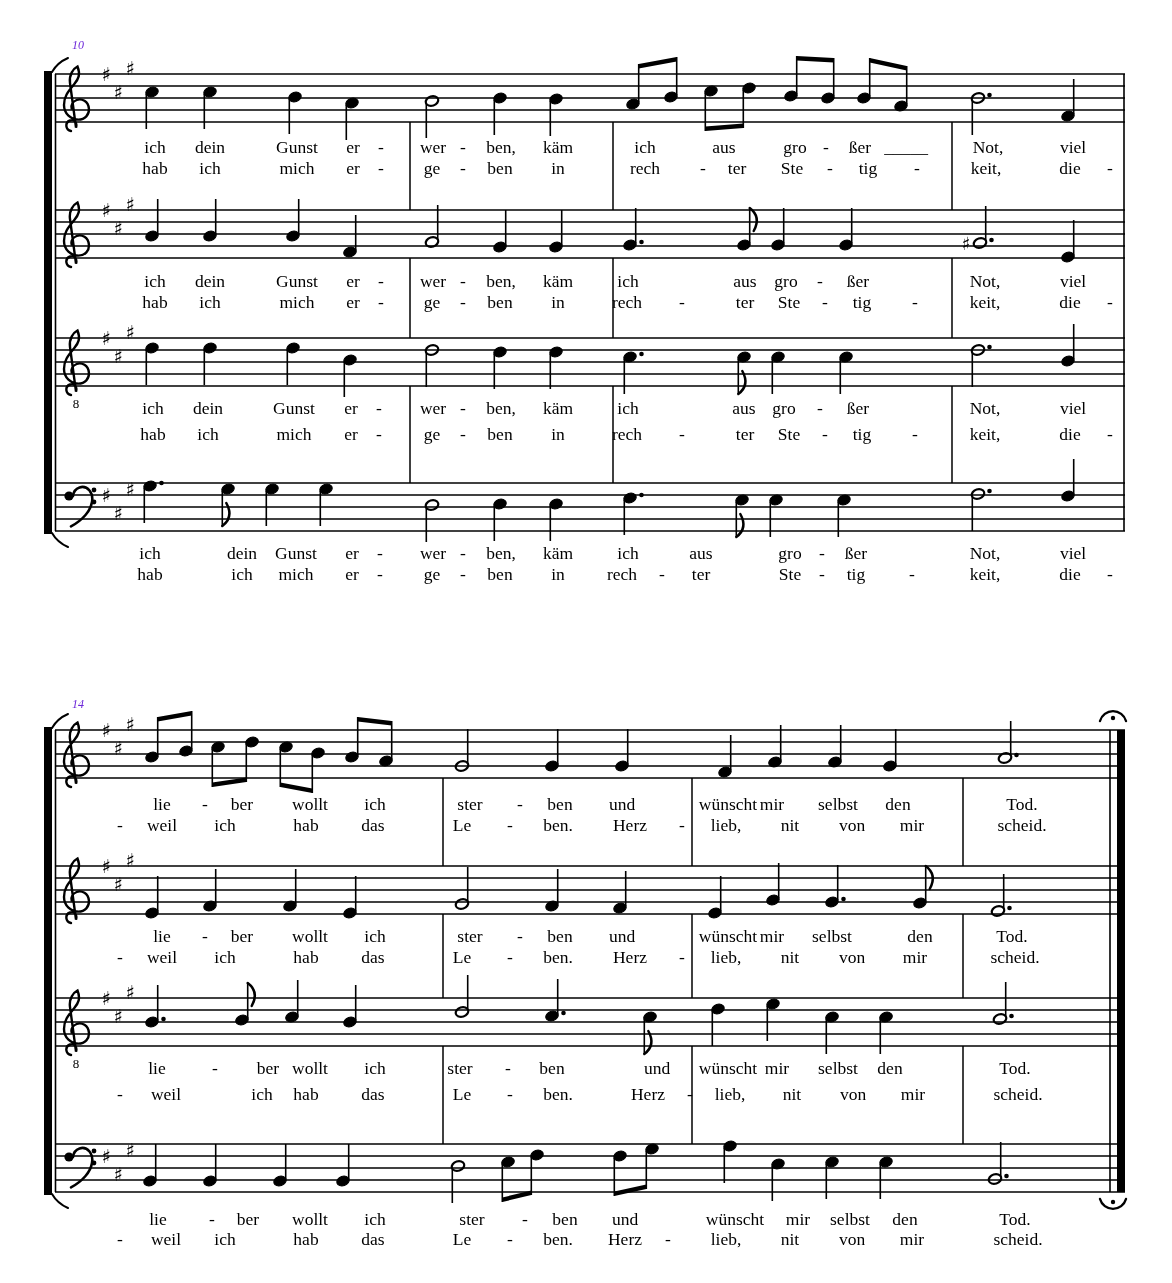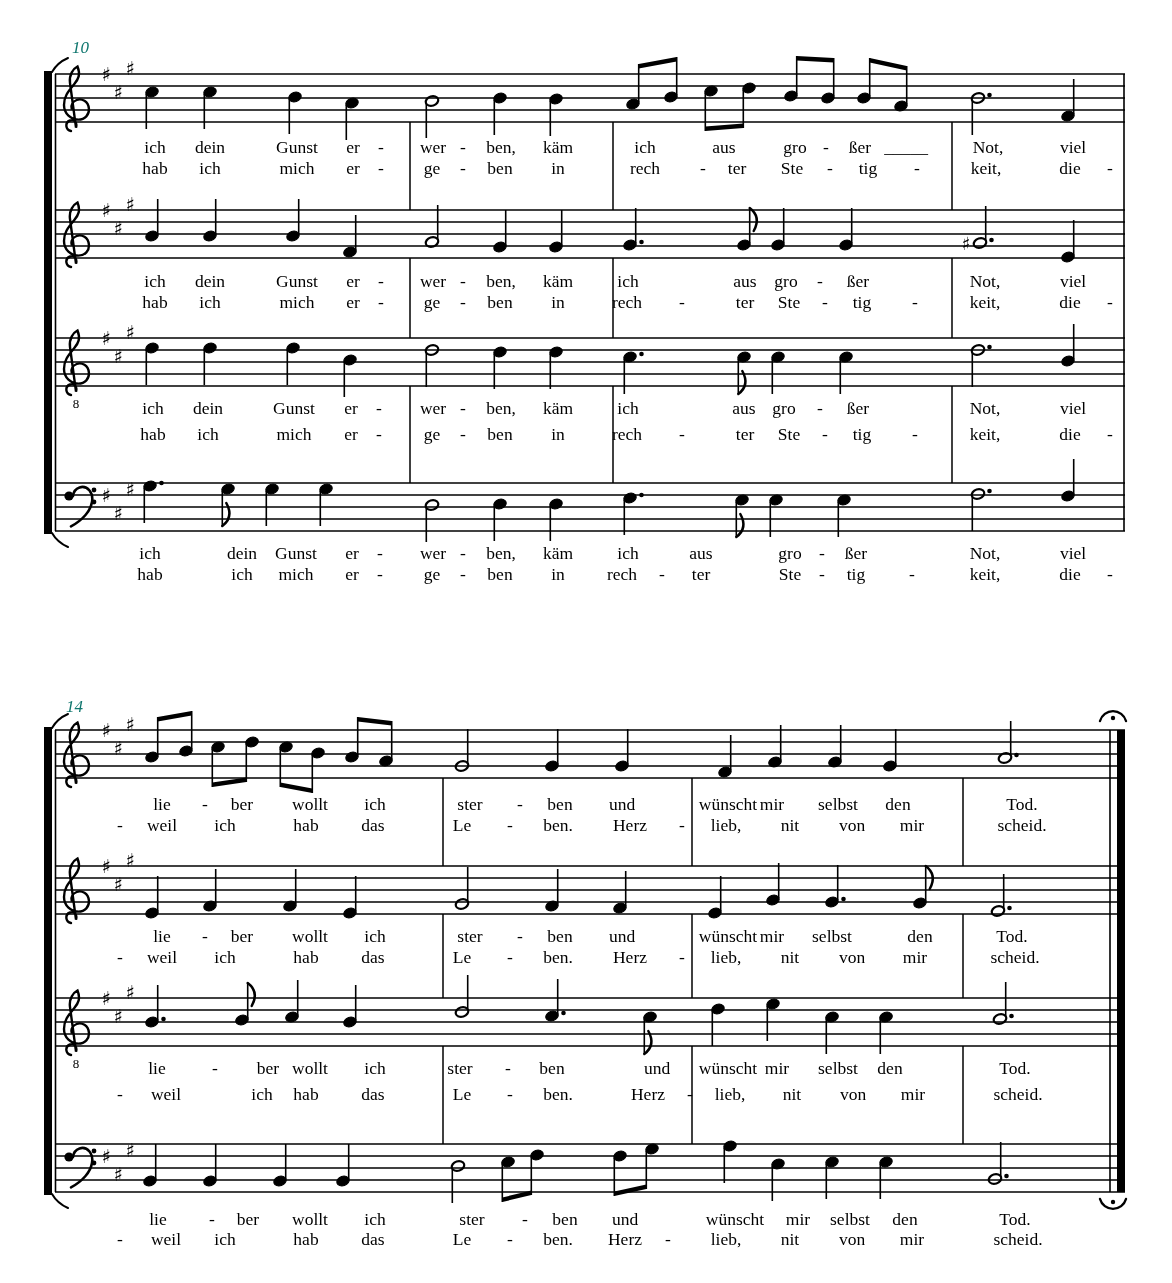--- a/index.html
+++ b/index.html
@@ -7,22 +7,22 @@
     position:relative;
     width:1172px;height:1283px;
     background:#ffffff;
     font-family:"Liberation Serif", serif;
     overflow:hidden;
   }
   .page svg{position:absolute;left:0;top:0;}
   .mn{
     position:absolute;
     font-style:italic;
-    font-size:17px;
-    color:#0f766e;
+    font-size:12px;
+    color:#6d28d9;
     font-family:"Liberation Serif", serif;
   }
 </style>
 </head>
 <body>
 
 <div class="page">
     <svg width="1172" height="1283" viewBox="0 0 1172 1283">
       <g>
         <rect x="44" y="71" width="8" height="463" fill="#000000"></rect>
@@ -914,14 +914,14 @@
             <text x="726" y="1245" font-size="17.5" text-anchor="middle" fill="#000000" font-family="&quot;Liberation Serif&quot;, serif">lieb,</text>
             <text x="790" y="1245" font-size="17.5" text-anchor="middle" fill="#000000" font-family="&quot;Liberation Serif&quot;, serif">nit</text>
             <text x="852" y="1245" font-size="17.5" text-anchor="middle" fill="#000000" font-family="&quot;Liberation Serif&quot;, serif">von</text>
             <text x="912" y="1245" font-size="17.5" text-anchor="middle" fill="#000000" font-family="&quot;Liberation Serif&quot;, serif">mir</text>
             <text x="1018" y="1245" font-size="17.5" text-anchor="middle" fill="#000000" font-family="&quot;Liberation Serif&quot;, serif">scheid.</text>
           </g>
         </g>
       </g>
     </svg>
   <div class="mn" style="left:72px;top:38px">10</div>
-  <div class="mn" style="left:66px;top:697px">14</div>
+  <div class="mn" style="left:72px;top:697px">14</div>
 </div>
 
 </body></html>

